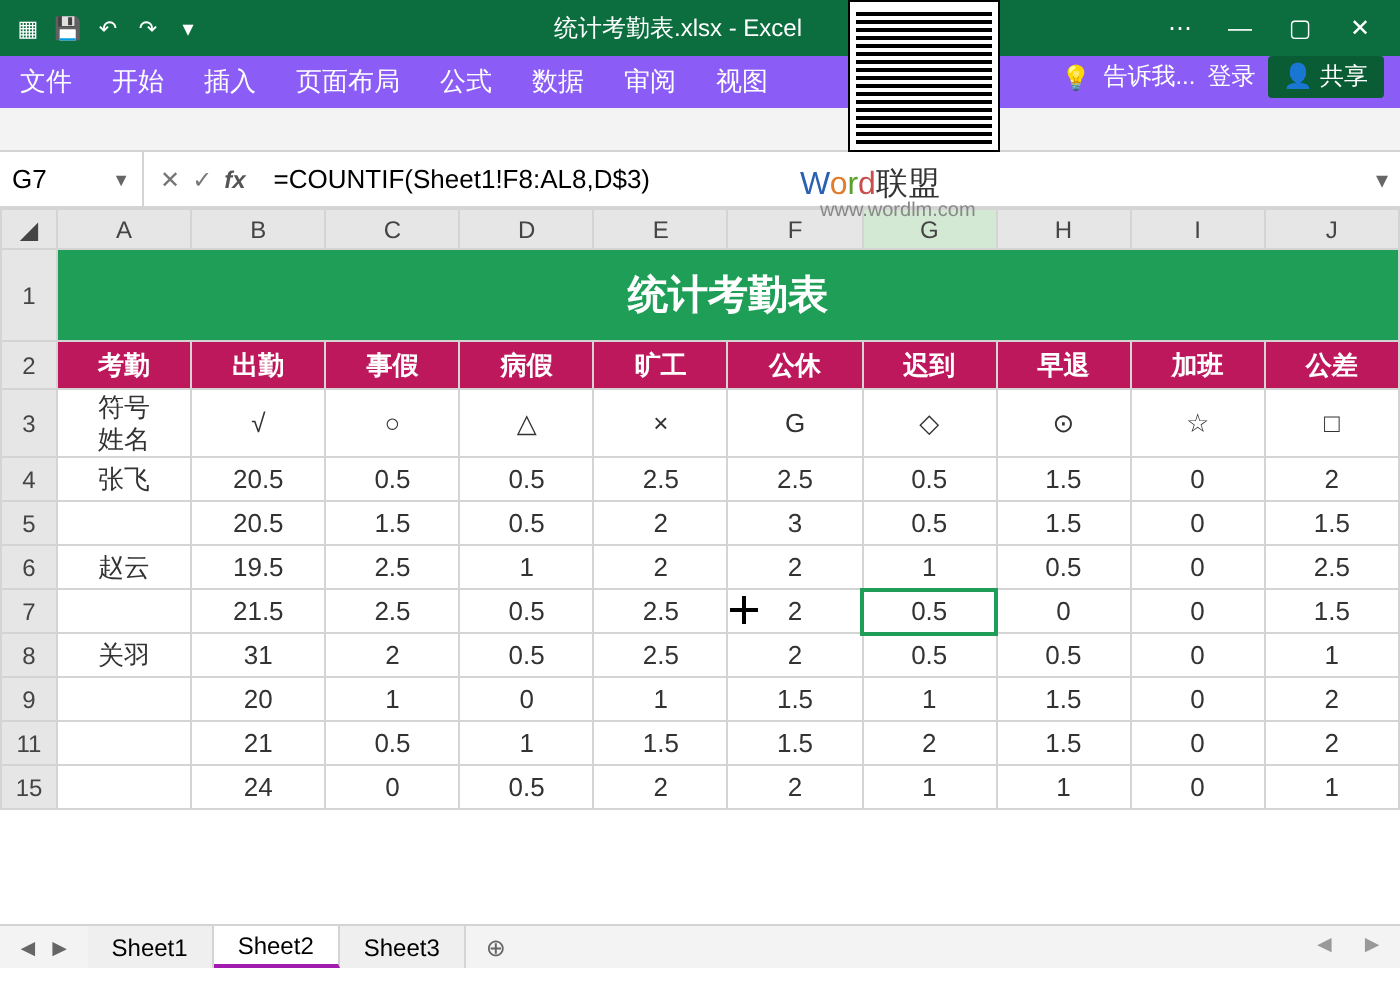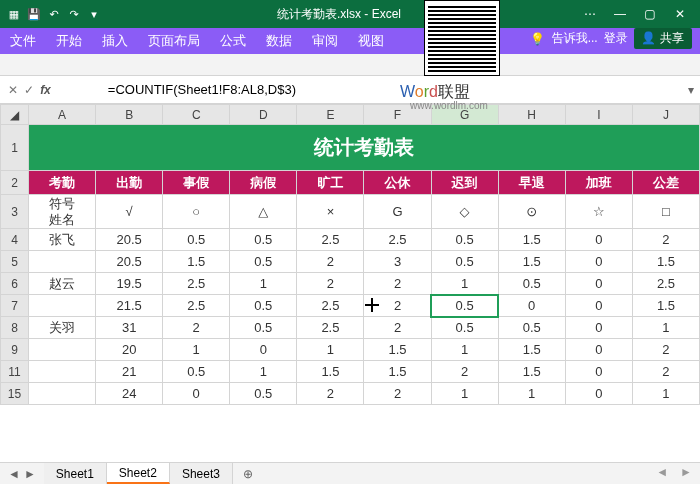--- a/index.html
+++ b/index.html
@@ -14,39 +14,39 @@
 .ribbon-tabs .tab { padding:0 10px; height:100%; display:flex; align-items:center; }
 .ribbon-tabs .spacer { flex:1; }
 .ribbon-tabs .rt { display:flex; gap:6px; align-items:center; padding-right:8px; font-size:12px; }
 .ribbon-tabs .rt .share { background:#0a5c34; padding:2px 8px; border-radius:2px; }
 .ribbon-body { height:22px; background:#f3f3f3; border-bottom:1px solid #d4d4d4; }
 .fbar { height:28px; background:#fff; border-bottom:1px solid #d4d4d4; display:flex; align-items:center; }
 .namebox { width:72px; height:100%; border-right:1px solid #d4d4d4; display:flex; align-items:center; padding:0 6px; font-size:13px; }
 .namebox .dd { margin-left:auto; font-size:9px; color:#666; }
 .fbar .fbtns { display:flex; align-items:center; gap:6px; padding:0 8px; color:#777; font-size:12px; }
 .fbar .fx { font-style:italic; font-weight:bold; color:#555; }
-.fbar .formula { flex:1; padding:0 6px; font-size:13px; position:relative;margin-left:43px; }
+.fbar .formula { flex:1; padding:0 6px; font-size:13px; position:relative; }
 .fbar .expand { width:18px; text-align:center; color:#666; }
 .grid-wrap { position:relative; height:358px; overflow:hidden; background:#fff; }
 table { border-collapse:collapse; width:100%; table-layout:fixed; }
 th, td { border:1px solid #d4d4d4; height:22px; text-align:center; font-size:13px; background:#fff; color:#333; }
 .colhdr th { background:#e6e6e6; font-weight:normal; color:#444; height:20px; font-size:12px; }
 .rowhdr { background:#e6e6e6; color:#444; width:28px; font-size:12px; }
 .sel-col { background:#d3e9d3 !important; }
 .title-row td { background:#1f9e58; color:#fff; font-size:20px; font-weight:bold; height:46px; }
 .hdr-row td { background:#be185d; color:#fff; font-weight:bold; height:24px; }
 .sym-row td { height:34px; }
 .cursor-cell { position:absolute; width:14px; height:14px; pointer-events:none; }
 .cursor-cell:before, .cursor-cell:after { content:''; position:absolute; background:#000; }
 .cursor-cell:before { width:14px; height:2px; top:6px; left:0; }
 .cursor-cell:after { width:2px; height:14px; top:0; left:6px; }
 .sheets { height:22px; background:#f3f3f3; border-top:1px solid #d4d4d4; display:flex; align-items:center; font-size:12px; }
 .sheets .nav { display:flex; gap:4px; padding:0 8px; color:#666; }
 .sheets .tab { padding:0 12px; height:100%; display:flex; align-items:center; border-right:1px solid #d4d4d4; background:#efefef; }
-.sheets .tab.active { background:#fff; border-bottom:2px solid #f97316; }
+.sheets .tab.active { background:#fff; border-bottom:2px solid #a21caf; }
 .sheets .add { padding:0 10px; color:#666; }
 .sheets .scroll { flex:1; display:flex; justify-content:flex-end; padding-right:8px; color:#999; }
 .status { height:16px; background:#0c6e3f; color:#fff; display:flex; align-items:center; padding:0 8px; font-size:11px;margin-top:36px; }
 .status .sp { flex:1; }
 .status .views { display:flex; gap:8px; align-items:center; }
 .status .zoom { margin-left:12px; display:flex; gap:6px; align-items:center; }
 .qr { position:absolute; top:0; left:424px; width:76px; height:76px; background:#fff; border:1px solid #000; }
 .qr::before { content:''; position:absolute; inset:3px; background:
  repeating-linear-gradient(0deg,#000 0 2px,#fff 2px 4px),
  repeating-linear-gradient(90deg,#000 0 2px,transparent 2px 4px);
@@ -93,20 +93,24 @@
     <span class="share">
       <span>👤</span>
       <span>共享</span>
     </span>
   </div>
 </div>
 
 <div class="ribbon-body"></div>
 
 <div class="fbar">
+  <div class="namebox">
+    <span>G7</span>
+    <span class="dd">▼</span>
+  </div>
   <div class="fbtns">
     <span>✕</span>
     <span>✓</span>
     <span class="fx">fx</span>
   </div>
   <div class="formula">=COUNTIF(Sheet1!F8:AL8,D$3)</div>
   <div class="expand">▾</div>
 </div>
 
 <div class="grid-wrap">

